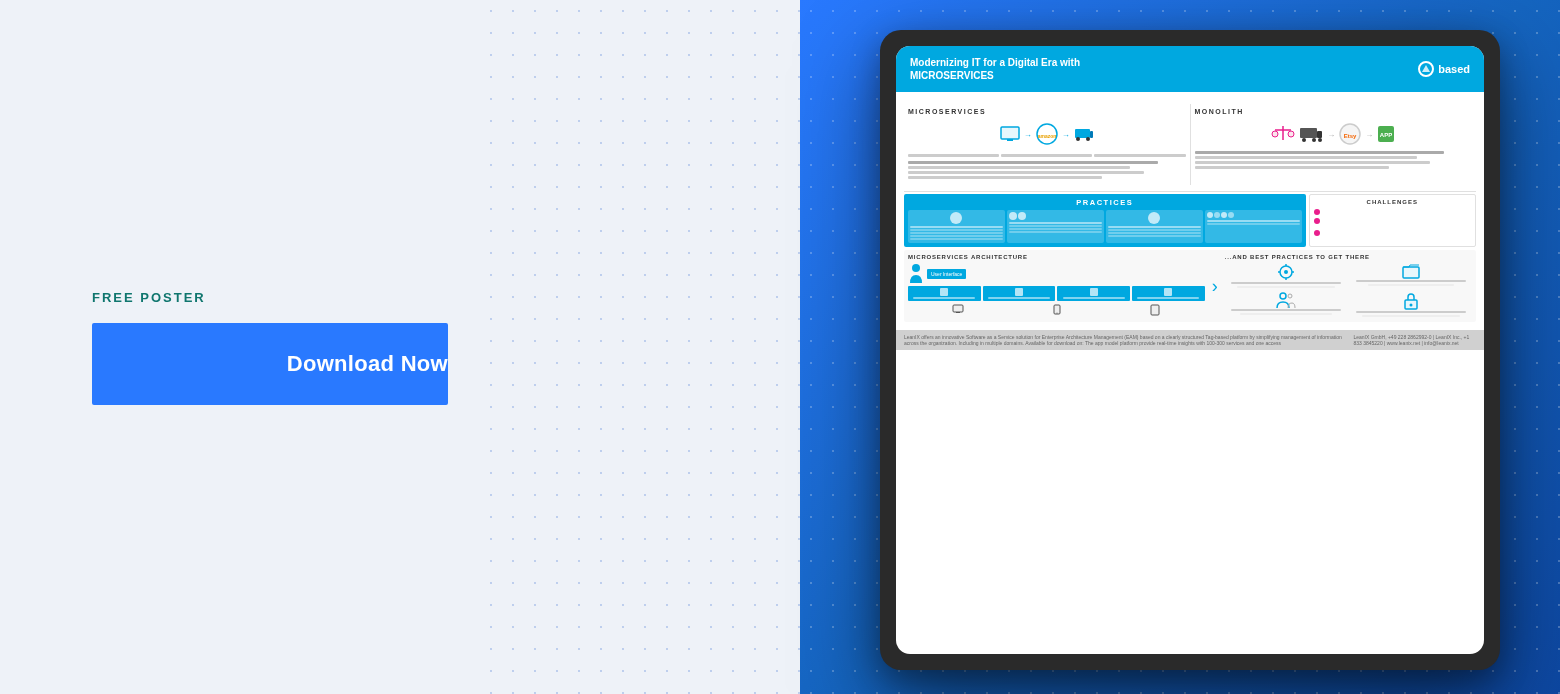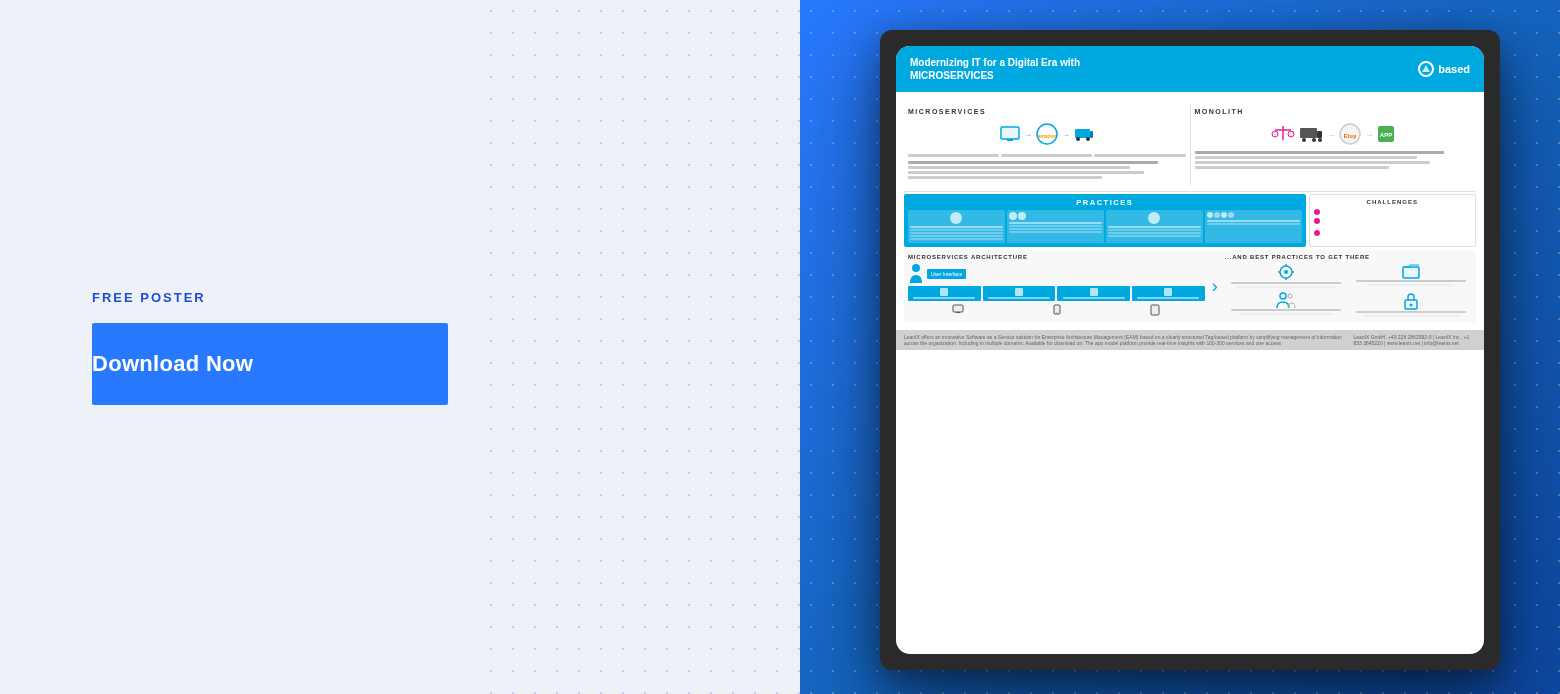--- a/index.html
+++ b/index.html
@@ -64,63 +64,63 @@
       width: 550px;
       display: flex;
       flex-direction: column;
       gap: 0;
     }
 
     .free-poster-label {
       font-size: 13px;
       font-weight: 600;
       letter-spacing: 2px;
-      color: #1d4ed8;
+      color: #0f766e;
       text-transform: uppercase;
       margin-bottom: 18px;
     }
 
     .main-title {
       font-size: 52px;
       font-weight: 800;
       color: #1a2540;
       line-height: 1.15;
       margin-bottom: 42px;
     }
 
     .download-btn {
       display: inline-block;
       background: #2979ff;
       color: #ffffff;
       font-size: 22px;
       font-weight: 700;
       padding: 28px 0;
       width: 356px;
-      text-align: left;
+      text-align: right;
       border: none;
       cursor: pointer;
       border-radius: 2px;
       letter-spacing: 0.3px;
     }
 
     
     .tablet-container {
       position: absolute;
       right: 60px;
       top: 30px;
       z-index: 10;
       width: 620px;
       height: 640px;
     }
 
     .tablet-outer {
       width: 620px;
       height: 640px;
       background: #2a2a2a;
-      border-radius: 12px;
+      border-radius: 21px;
       padding: 16px;
       box-shadow: 0 30px 80px rgba(0,0,0,0.5), 0 10px 30px rgba(0,0,0,0.3);
       position: relative;
     }
 
     .tablet-inner {
       width: 100%;
       height: 100%;
       background: #fff;
       border-radius: 14px;

